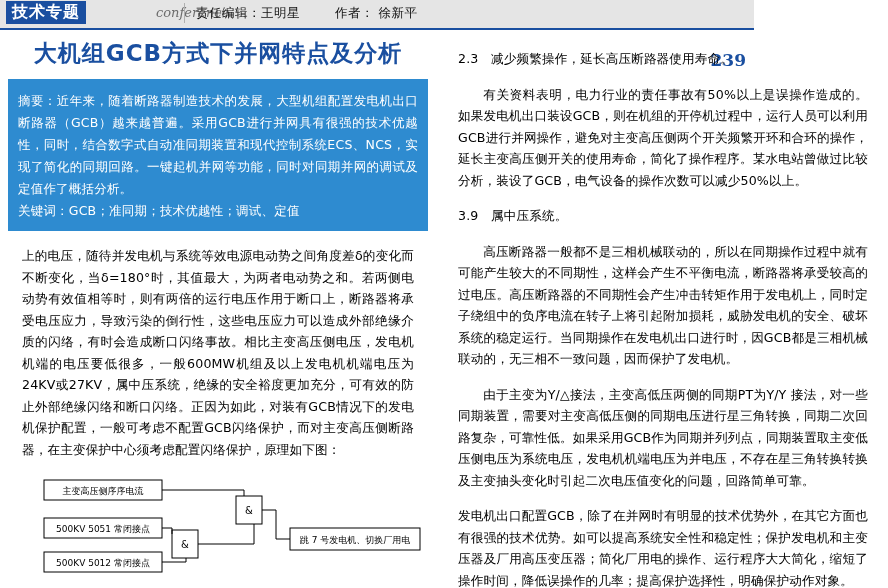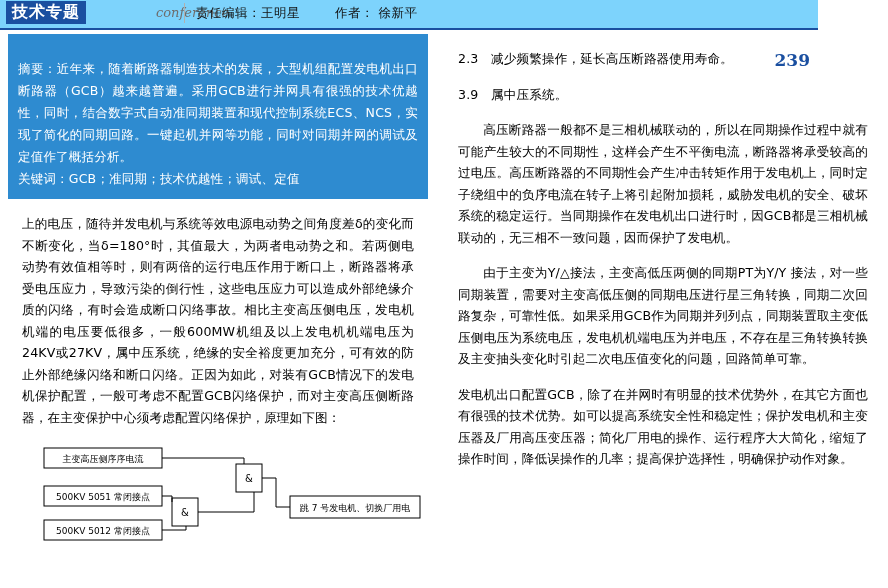--- a/index.html
+++ b/index.html
@@ -13,23 +13,23 @@
     font-family: "DejaVu Sans", "Liberation Sans", sans-serif;
     color: #000;
     overflow: hidden;
     position: relative;
   }
 
   
   .header {
     position: absolute;
     left: 0; top: 0;
-    width: 818px;
+    width: 754px;
     height: 28px;
-    background: #7dd3fc;
+    background: #e5e5e5;
     border-bottom: 2px solid #1a4fa0;
   }
   .hdr-logo {
     position: absolute;
     left: 6px; top: 1px;
     background: #1a4fa0;
     color: #ffffff;
     font-size: 16px;
     font-weight: bold;
     padding: 2px 6px 3px 6px;
@@ -91,21 +91,21 @@
     text-align: center;
     letter-spacing: 1px;
     margin: 4px 0 10px 0;
     font-family: "DejaVu Sans", "Liberation Sans", sans-serif;
   }
 
   
   .abstract-box {
     background: #2e8bd0;
     color: #ffffff;
-    padding: 24px 10px 9px 10px;
+    padding: 11px 10px 9px 10px;
     font-size: 12.5px;
     line-height: 22px;
     text-align: justify;
     letter-spacing: 0.2px;
   }
   .abstract-box .kw {
     margin-top: 0;
     display: block;
   }
 
@@ -144,20 +144,21 @@
     <span>责任编辑：王明星</span>
     <span class="gap"></span>
     <span>作者：</span>
     <span>徐新平</span>
   </div>
   <div class="hdr-page">239</div>
 </div>
 
 <div class="col-left">
 
+  <div class="doc-title">大机组GCB方式下并网特点及分析</div>
 
   <div class="abstract-box">
     <span>摘要：近年来，随着断路器制造技术的发展，大型机组配置发电机出口断路器（GCB）越来越普遍。采用GCB进行并网具有很强的技术优越性，同时，结合数字式自动准同期装置和现代控制系统ECS、NCS，实现了简化的同期回路。一键起机并网等功能，同时对同期并网的调试及定值作了概括分析。</span>
     <span class="kw">关键词：GCB；准同期；技术优越性；调试、定值</span>
   </div>
 
   <div class="body-text">
     <p>上的电压，随待并发电机与系统等效电源电动势之间角度差δ的变化而不断变化，当δ=180°时，其值最大，为两者电动势之和。若两侧电动势有效值相等时，则有两倍的运行电压作用于断口上，断路器将承受电压应力，导致污染的倒行性，这些电压应力可以造成外部绝缘介质的闪络，有时会造成断口闪络事故。相比主变高压侧电压，发电机机端的电压要低很多，一般600MW机组及以上发电机机端电压为24KV或27KV，属中压系统，绝缘的安全裕度更加充分，可有效的防止外部绝缘闪络和断口闪络。正因为如此，对装有GCB情况下的发电机保护配置，一般可考虑不配置GCB闪络保护，而对主变高压侧断路器，在主变保护中心须考虑配置闪络保护，原理如下图：</p>
   </div>
 
@@ -200,20 +201,21 @@
 </div>
 
 <div class="col-right">
 
   <div class="body-text">
     <p class="sec-head">
       <span>2.3</span>
       <span>&nbsp;</span>
       <span>减少频繁操作，延长高压断路器使用寿命。</span>
     </p>
+    <p class="indent">有关资料表明，电力行业的责任事故有50%以上是误操作造成的。如果发电机出口装设GCB，则在机组的开停机过程中，运行人员可以利用GCB进行并网操作，避免对主变高压侧两个开关频繁开环和合环的操作，延长主变高压侧开关的使用寿命，简化了操作程序。某水电站曾做过比较分析，装设了GCB，电气设备的操作次数可以减少50%以上。</p>
   </div>
 
   <div class="body-text" style="margin-top:0">
     <p class="sec-head">
       <span>3.9</span>
       <span>&nbsp;</span>
       <span>属中压系统。</span>
     </p>
     <p class="indent">高压断路器一般都不是三相机械联动的，所以在同期操作过程中就有可能产生较大的不同期性，这样会产生不平衡电流，断路器将承受较高的过电压。高压断路器的不同期性会产生冲击转矩作用于发电机上，同时定子绕组中的负序电流在转子上将引起附加损耗，威胁发电机的安全、破坏系统的稳定运行。当同期操作在发电机出口进行时，因GCB都是三相机械联动的，无三相不一致问题，因而保护了发电机。</p>
   </div>

